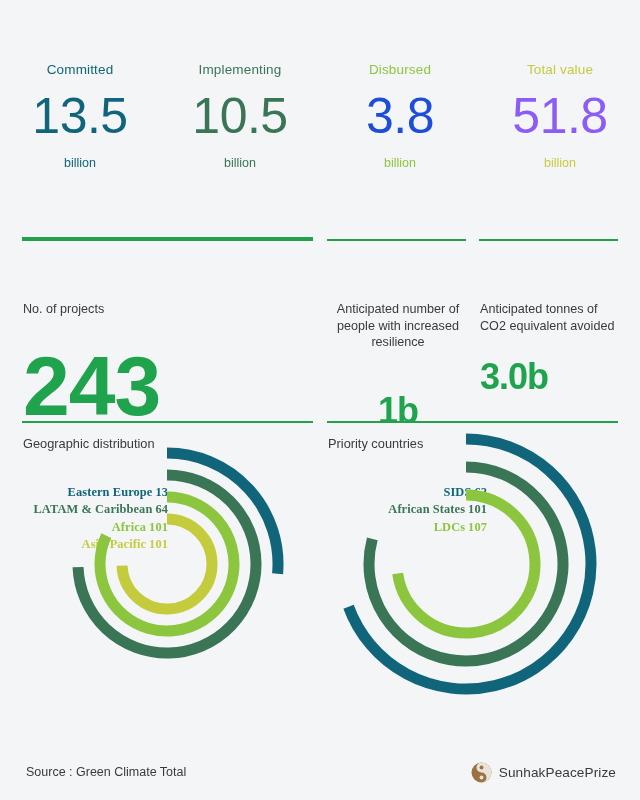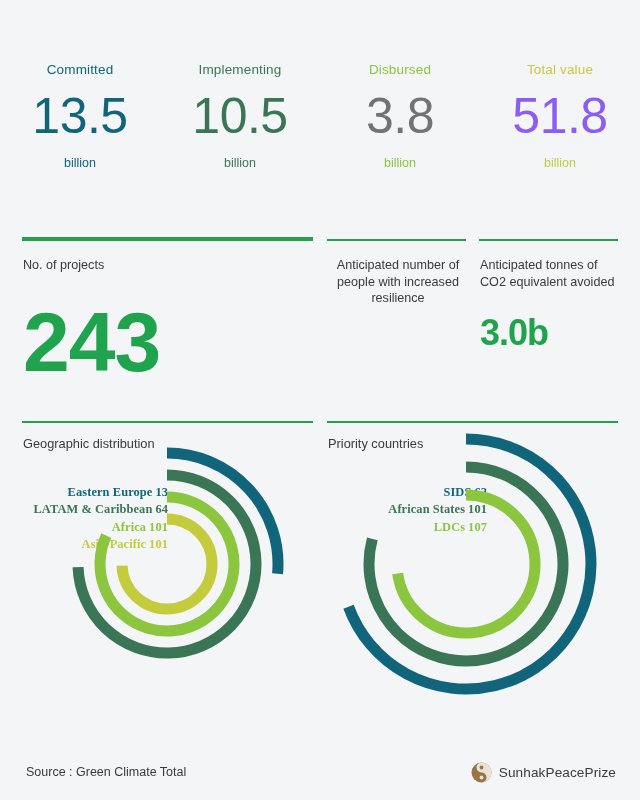--- a/index.html
+++ b/index.html
@@ -61,20 +61,21 @@
   .divider {
     position: absolute;
     background: #24a14e;
   }
   .divider.thick { height: 4px; }
   .divider.thin  { height: 1.6px; }
 
   
   .mid-cell {
     position: absolute;
+    margin-top: 44px;
   }
   .mid-caption {
     font-size: 12.6px;
     line-height: 16.5px;
     color: #3a3a3a;
   }
   .mid-value {
     color: #1fa34d;
     font-weight: 700;
     letter-spacing: -1px;
@@ -142,21 +143,21 @@
     </div>
 
     <div class="stat-col">
       <div class="stat-label" style="color: rgb(58, 117, 86);">Implementing</div>
       <div class="stat-value" style="color: rgb(58, 117, 86);">10.5</div>
       <div class="stat-unit" style="color: rgb(58, 117, 86);">billion</div>
     </div>
 
     <div class="stat-col">
       <div class="stat-label" style="color: rgb(140, 198, 62);">Disbursed</div>
-      <div class="stat-value" style="color: #737373;">3.8</div>
+      <div class="stat-value" style="color: #1d4ed8;">3.8</div>
       <div class="stat-unit" style="color: rgb(140, 198, 62);">billion</div>
     </div>
 
     <div class="stat-col">
       <div class="stat-label" style="color: rgb(196, 204, 62);">Total value</div>
       <div class="stat-value" style="color: #8b5cf6;">51.8</div>
       <div class="stat-unit" style="color: rgb(196, 204, 62);">billion</div>
     </div>
 
   </div>
@@ -165,20 +166,21 @@
   <div class="divider thin" style="left:327px; top:239px; width:139px;"></div>
   <div class="divider thin" style="left:479px; top:239px; width:139px;"></div>
 
   <div class="mid-cell" style="left:23px; top:257px; width:290px;">
     <div class="mid-caption">No. of projects</div>
     <div class="mid-value big" style="margin-top:26px;">243</div>
   </div>
 
   <div class="mid-cell" style="left:328px; top:257px; width:140px;text-align:center;">
     <div class="mid-caption">Anticipated number of people with increased resilience</div>
+    <div class="mid-value small" style="margin-top:42px;">1b</div>
   </div>
 
   <div class="mid-cell" style="left:480px; top:257px; width:140px;">
     <div class="mid-caption">Anticipated tonnes of CO2 equivalent avoided</div>
     <div class="mid-value small" style="margin-top:25px;">3.0b</div>
   </div>
 
   <div class="divider thin" style="left:22px;  top:421px; width:291px;"></div>
   <div class="divider thin" style="left:327px; top:421px; width:291px;"></div>
 

